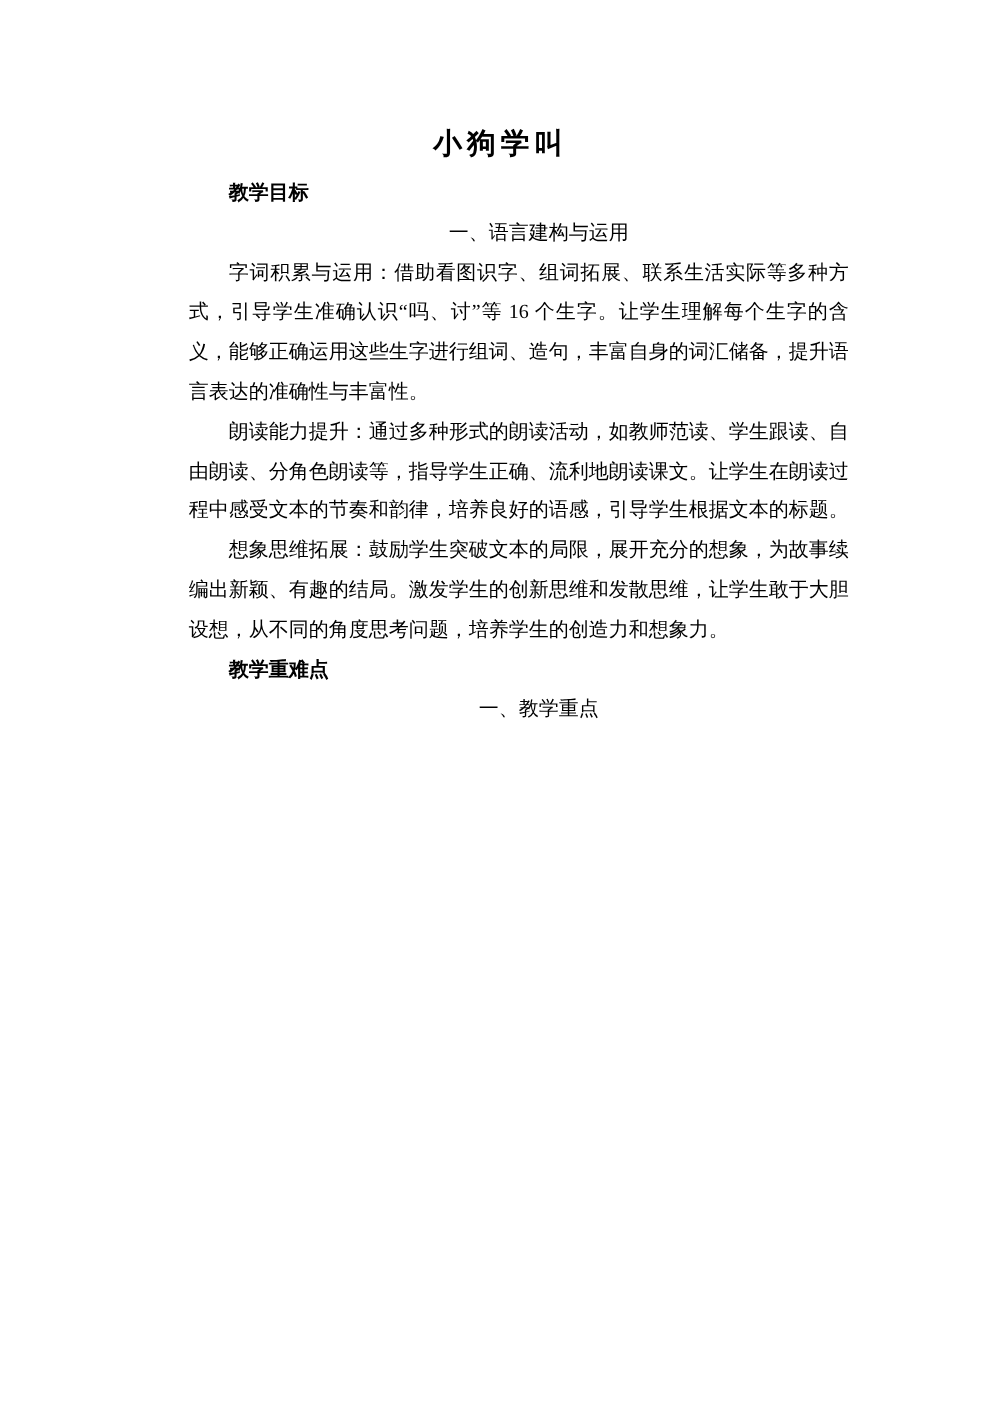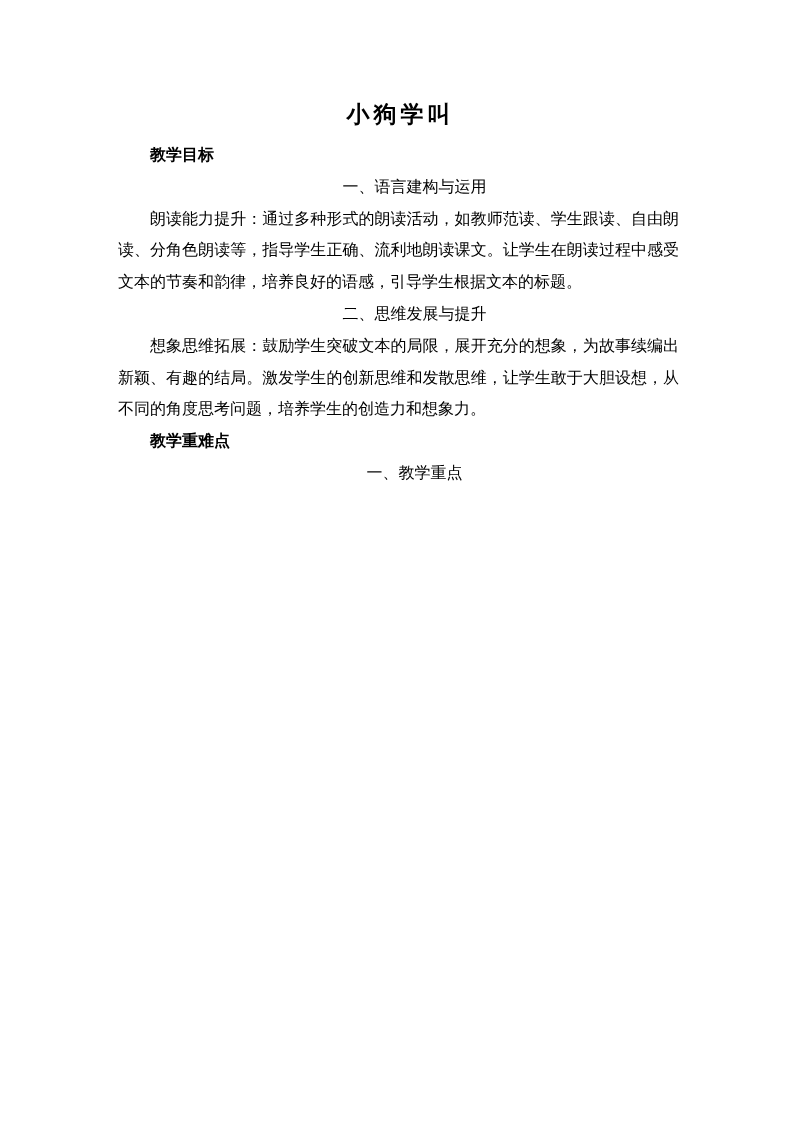--- a/index.html
+++ b/index.html
@@ -28,33 +28,34 @@
     letter-spacing: 4px;
     text-indent: 4px; 
     margin-bottom: 7px;
   }
   .block {
     font-size: 16px;
     line-height: 31.8px;
     text-indent: 2em;
     text-align: justify;
     word-break: break-all;
+    margin-left: 33px;
   }
   .block.heading { font-weight: bold; text-align: left; }
   .block.subheading { font-weight: normal; text-align: center; }
 </style>
 </head>
 <body>
 
 <div class="page">
   <div class="content">
     <h1 class="doc-title">小狗学叫</h1>
     <div id="doc-body">
         <p class="block heading">教学目标</p>
         <p class="block subheading">一、语言建构与运用</p>
+        <p class="block paragraph">字词积累与运用：借助看图识字、组词拓展、联系生活实际等多种方式，引导学生准确认识“吗、讨”等 16 个生字。让学生理解每个生字的含义，能够正确运用这些生字进行组词、造句，丰富自身的词汇储备，提升语言表达的准确性与丰富性。</p>
         <p class="block paragraph">朗读能力提升：通过多种形式的朗读活动，如教师范读、学生跟读、自由朗读、分角色朗读等，指导学生正确、流利地朗读课文。让学生在朗读过程中感受文本的节奏和韵律，培养良好的语感，引导学生根据文本的标题。</p>
-        <p class="block subheading">二、思维发展与提升</p>
         <p class="block paragraph">想象思维拓展：鼓励学生突破文本的局限，展开充分的想象，为故事续编出新颖、有趣的结局。激发学生的创新思维和发散思维，让学生敢于大胆设想，从不同的角度思考问题，培养学生的创造力和想象力。</p>
         <p class="block heading">教学重难点</p>
         <p class="block subheading">一、教学重点</p>
       </div>
   </div>
 </div>
 
 </body></html>

